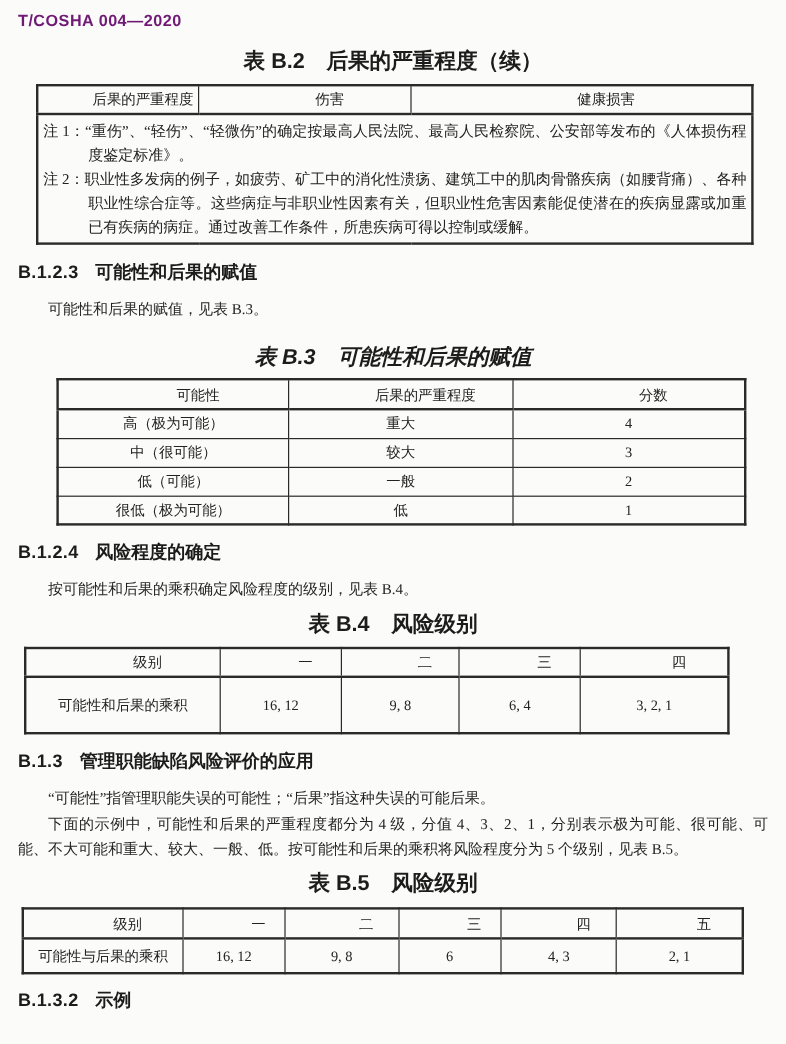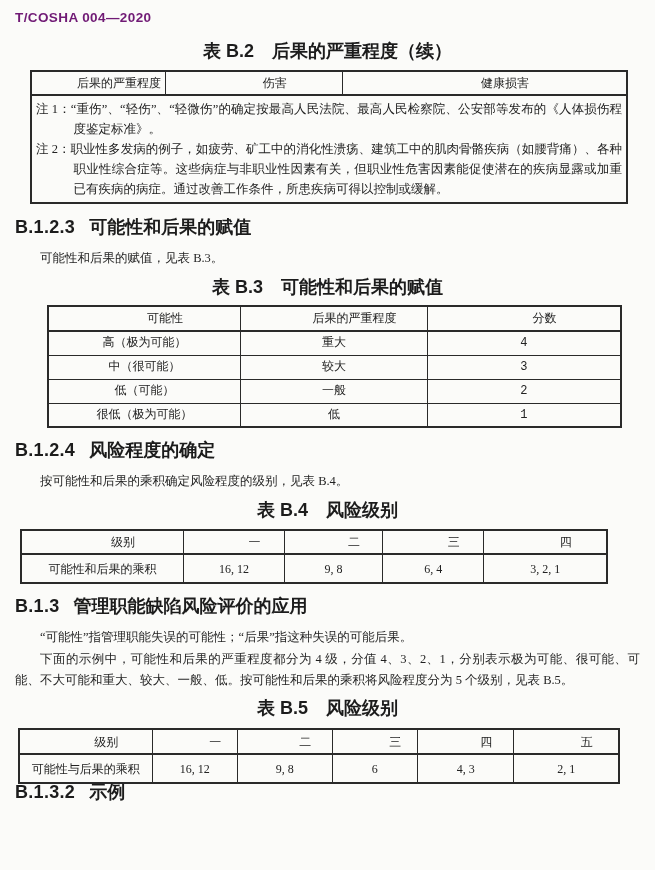--- a/index.html
+++ b/index.html
@@ -22,21 +22,21 @@
   }
 
   .caption {
     text-align: center;
     font-family: "Liberation Sans", "DejaVu Sans", sans-serif;
     font-weight: bold;
     font-size: 18px;
     color: #1c1c1c;
   }
   .c-b2 { margin-top: 14px; }
-  .c-b3 { margin-top: 6px; }
+  .c-b3 { margin-top: 16px; font-style: italic; }
   .c-b4 { margin-top: 6px; }
   .c-b5 { margin-top: 5px; }
 
   table.tbl {
     border-collapse: collapse;
     table-layout: fixed;
     border: 2px solid #2a2a2a;
     font-size: 12px;
     line-height: 16px;
     color: #222;
@@ -44,51 +44,51 @@
   table.tbl td {
     border: 1px solid #2a2a2a;
     text-align: center;
     vertical-align: middle;
     padding: 3px 4px;
   }
   table.tbl tr.hdr td { border-bottom-width: 2px; height: 23px; padding-left: 45px; }
 
   table.t-b2 { margin-top: 7px; margin-left: 15px; width: 598px; }
   table.t-b3 { margin-top: 6px; margin-left: 32px; width: 575px; }
-  table.t-b3 td { height: 24px; font-family: Liberation Mono, monospace; }
+  table.t-b3 td { height: 24px; }
   table.t-b3 tr.hdr td { height: 25px; }
   table.t-b4 { margin-top: 7px; margin-left: 5px;  width: 588px; }
-  table.t-b4 td { height: 29px; }
+  table.t-b4 td { height: 47px; }
   table.t-b4 tr.hdr td { height: 24px; }
   table.t-b5 { margin-top: 8px; margin-left: 3px;  width: 602px; }
   table.t-b5 td { height: 29px; }
   table.t-b5 tr.hdr td { height: 25px; }
 
   td.notes-cell { text-align: left; padding: 3px 10px 4px 10px; }
   .note {
     font-size: 12.5px;
     line-height: 20px;
     padding-left: 3em;
     text-indent: -3em;
     text-align: justify;
   }
   .note-label { white-space: pre; }
 
   .sec-heading {
     font-family: "Liberation Sans", "DejaVu Sans", sans-serif;
     font-weight: bold;
-    font-size: 18px;
+    font-size: 15px;
     color: #1c1c1c;
     line-height: 17px;
   }
   .h-b123 { margin-top: 15px; }
   .h-b124 { margin-top: 14px; }
   .h-b13  { margin-top: 14px; }
   .h-b131 { margin-top: 12px; }
-  .h-b132 { }
+  .h-b132 { margin-top: 13px; }
   .sec-num { margin-right: 14px; letter-spacing: 0.3px; }
 
   .para {
     margin: 12px 0 0 0;
     font-size: 12.5px;
     line-height: 21px;
     text-indent: 2em;
     text-align: justify;
   }
   .para.p2 { margin-top: 1px; }

